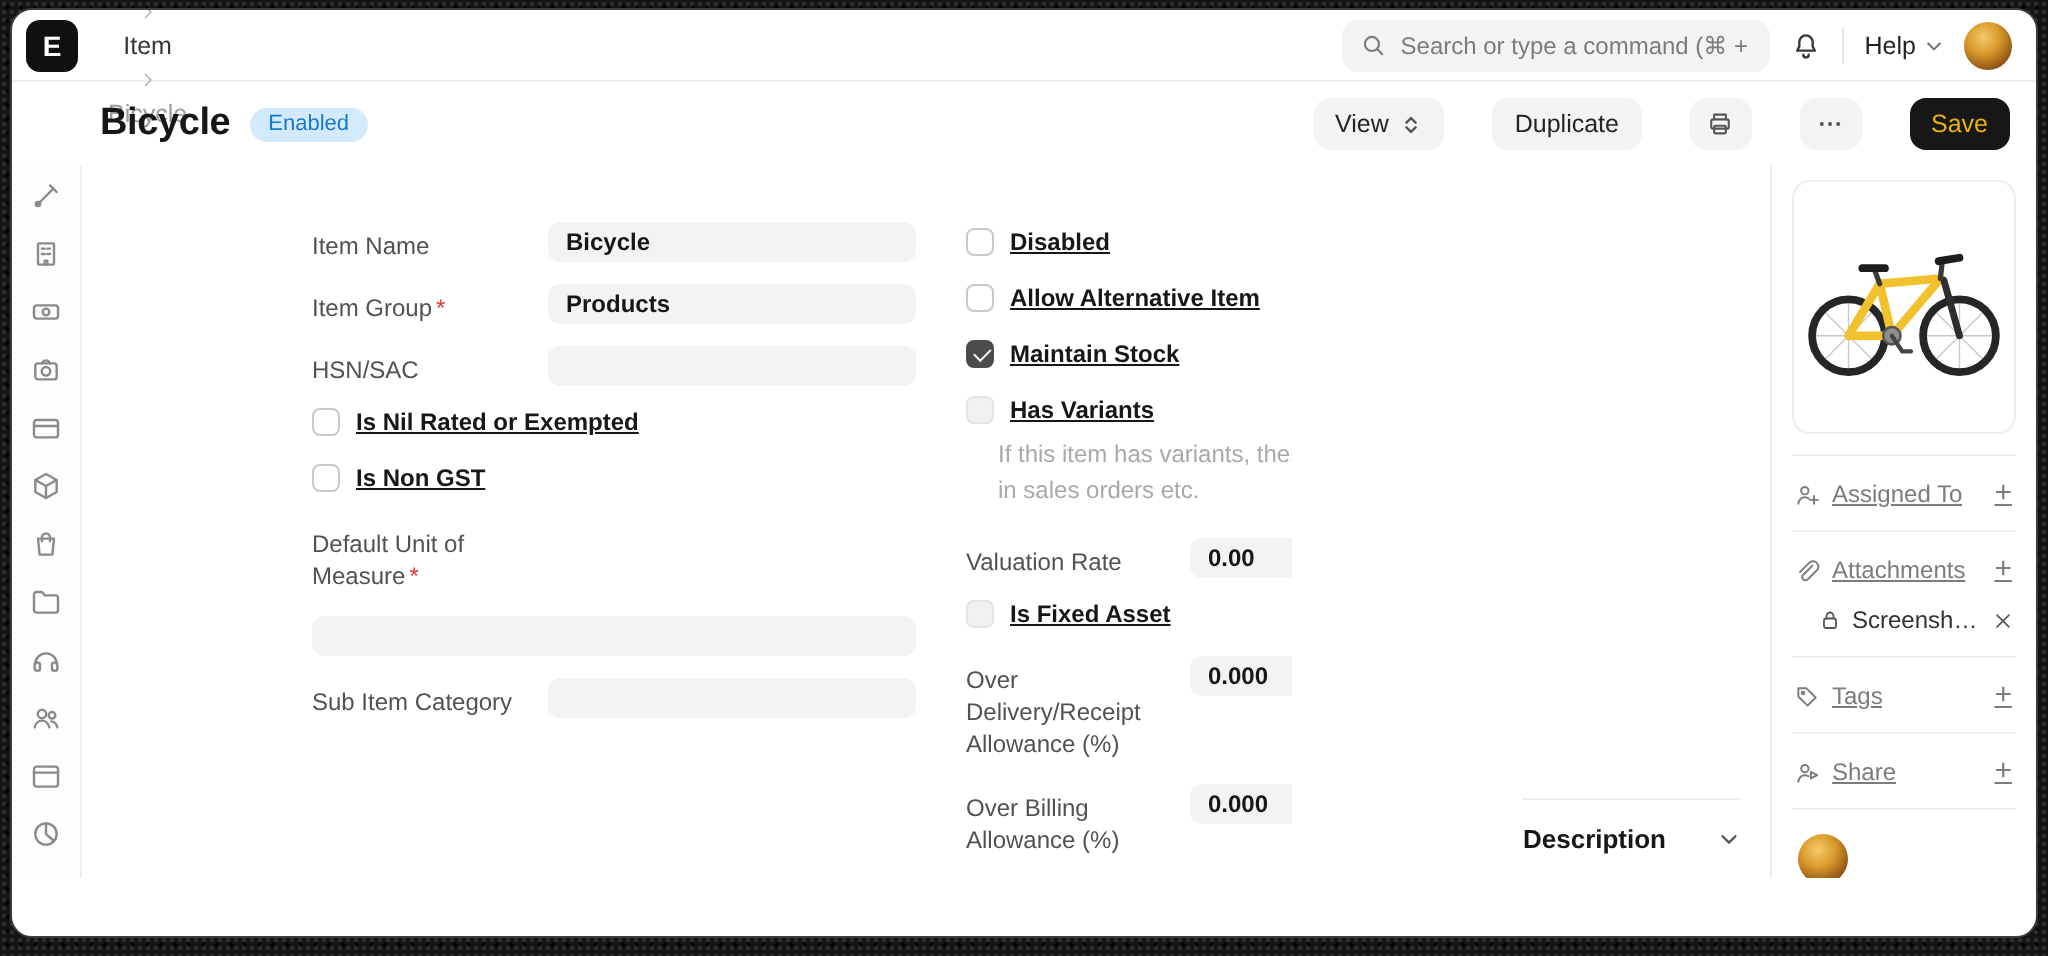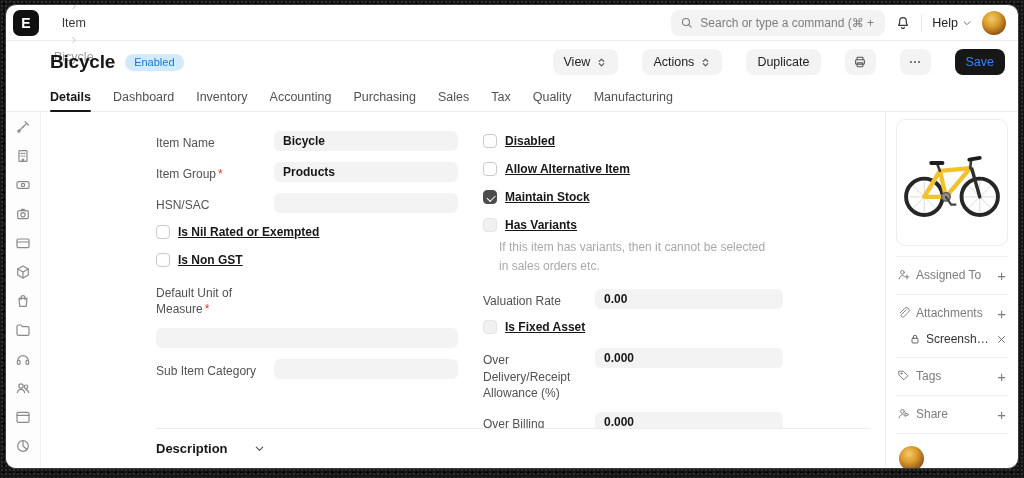--- a/index.html
+++ b/index.html
@@ -37,32 +37,32 @@
   .avatar { width:24px; height:24px; border-radius:50%; background:radial-gradient(circle at 40% 32%, #f4ca6b 0%, #d99a2b 38%, #8a4d12 78%, #5d300a 100%); cursor:pointer; flex:0 0 auto; }
   
   .page-header { height:42px; display:flex; align-items:center; padding:0 13px 0 44px; gap:10px; }
   .page-title { font-size:19px; font-weight:700; letter-spacing:-0.2px; }
   .badge { background:var(--badge-bg,#d3e9fc); color:var(--badge-text,#1579d0); font-size:11px; font-weight:500; padding:2.5px 9px; border-radius:10px; }
   .header-actions { margin-left:auto; display:flex; align-items:center; gap:24px; }
   .btn { height:26px; padding:0 11px; border:none; border-radius:8px; background:var(--input-bg,#f3f3f3); color:#242424; font-size:12.5px; font-weight:500; font-family:inherit; display:flex; align-items:center; gap:6px; cursor:pointer; }
   .btn svg { width:11px; height:11px; color:#555; }
   .btn.icononly { width:31px; padding:0; justify-content:center; }
   .btn.icononly svg { width:14px; height:14px; }
-  .btn.primary { background:var(--save-bg,#171717); color:#3b82f6; }
+  .btn.primary { background:var(--save-bg,#171717); color:#eab308; }
   
   .tabs { display:flex; gap:22px; padding:0 14px 0 44px; border-bottom:1px solid var(--border,#ededed); height:29px; }
   .tab { position:relative; display:flex; align-items:center; font-size:12.5px; color:#525252; cursor:pointer; }
   .tab.active { color:#171717; font-weight:700; }
   .tab.active::after { content:""; position:absolute; left:0; right:0; bottom:-1px; height:2px; background:#171717; border-radius:2px; }
   
   .content { display:flex; height:calc(100% - 107px); }
   .iconstrip { width:35px; border-right:1px solid #f0f0f0; background:#fdfdfd; display:flex; flex-direction:column; align-items:center; padding-top:7px; gap:13px; color:#8a8a8a; overflow:hidden; flex:0 0 auto; }
   .iconstrip .wicon { width:16px; height:16px; cursor:pointer; }
   .iconstrip svg { width:16px; height:16px; }
-  .main { flex:1; min-width:0; display:flex; flex-direction:column; }
+  .main { flex:1; min-width:0; display:flex; flex-direction:row;align-items:flex-end; }
   .form { flex:1; display:flex; padding:19px 0 0 115px; gap:25px; overflow:hidden; }
   .fcol.left { width:302px; flex:0 0 auto; }
   .fcol.right { width:300px; flex:0 0 auto; }
   .frow { display:flex; align-items:flex-start; margin-bottom:11px; }
   .frow label { flex:0 0 118px; padding:4px 8px 0 0; color:#525252; font-size:12px; line-height:1.35; }
   .fcol.right .frow label { flex-basis:112px; }
   .req { color:#e03636; margin-left:2px; }
   .finput { flex:1; min-height:20px; background:var(--input-bg,#f3f3f3); border-radius:6px; padding:3px 9px 2px; font-size:12px; font-weight:600; color:#171717; cursor:text; }
   .cbrow { display:flex; align-items:center; gap:8px; margin:3px 0 14px; }
   .cb { width:14px; height:14px; border:1px solid #c9c9c9; border-radius:4px; background:#fff; position:relative; flex:0 0 auto; cursor:pointer; }
@@ -72,21 +72,21 @@
   .cblabel { font-size:12px; font-weight:600; color:#171717;text-decoration:underline; }
   .fhelp { color:#a9a9a9; font-size:12px; line-height:1.55; margin:-8px 16px 14px; }
   .desc-bar { margin:0 15px 0 115px; border-top:1px solid var(--border,#ededed); padding:12px 0; display:flex; align-items:center; gap:26px; cursor:pointer; }
   .desc-bar .dlabel { font-size:13px; font-weight:700; }
   .desc-bar svg { width:11px; height:11px; color:#555; }
   
   .rsidebar { width:133px; flex:0 0 auto; border-left:1px solid var(--border,#ededed); padding:7px 10px 0; display:flex; flex-direction:column; overflow:hidden; }
   .img-card { border:1px solid #ededed; border-radius:9px; height:127px; background:#fff; display:flex; align-items:center; justify-content:center; margin-bottom:10px; cursor:pointer; flex:0 0 auto; }
   .img-card svg { width:104px; height:82px; }
   .side-section { border-top:1px solid #f0f0f0; }
-  .srow { display:flex; align-items:flex-start; gap:6px; padding:11px 1px; color:#7c7c7c; }
+  .srow { display:flex; align-items:flex-end; gap:6px; padding:11px 1px; color:#7c7c7c;text-decoration:underline; }
   .srow .sicon { width:13px; height:13px; display:flex; flex:0 0 auto; }
   .srow .sicon svg { width:13px; height:13px; }
   .srow .slabel { font-size:12px; white-space:nowrap; overflow:hidden; text-overflow:ellipsis; }
   .srow .plusbtn { margin-left:auto; background:none; border:none; color:#7c7c7c; font-size:15px; line-height:1; cursor:pointer; padding:0 1px; font-family:inherit; }
   .attach-row { display:flex; align-items:center; gap:5px; padding:0 1px 11px 13px; color:#333; }
   .attach-row .sicon { width:12px; height:12px; display:flex; flex:0 0 auto; color:#555; }
   .attach-row .sicon svg { width:12px; height:12px; }
   .attach-name { font-size:12px; font-weight:500; white-space:nowrap; overflow:hidden; text-overflow:ellipsis; }
   .attach-row .xbtn { margin-left:auto; background:none; border:none; color:#555; cursor:pointer; display:flex; padding:0; }
   .attach-row .xbtn svg { width:11px; height:11px; }
@@ -144,27 +144,20 @@
     <span class="badge">Enabled</span>
     <div class="header-actions">
       <button class="btn">
         <span>View</span>
         <svg viewBox="0 0 24 24" fill="none" stroke="currentColor" stroke-width="2.6" stroke-linecap="round" stroke-linejoin="round">
             <path d="M7 9.5L12 4.5l5 5"></path>
             <path d="M7 14.5l5 5 5-5"></path>
           </svg>
       </button>
       <button class="btn">
-        <span>Actions</span>
-        <svg viewBox="0 0 24 24" fill="none" stroke="currentColor" stroke-width="2.6" stroke-linecap="round" stroke-linejoin="round">
-            <path d="M7 9.5L12 4.5l5 5"></path>
-            <path d="M7 14.5l5 5 5-5"></path>
-          </svg>
-      </button>
-      <button class="btn">
         <span>Duplicate</span>
       </button>
       <button class="btn icononly">
         <svg viewBox="0 0 24 24" fill="none" stroke="currentColor" stroke-width="1.8" stroke-linecap="round" stroke-linejoin="round">
             <path d="M7 8V4h10v4"></path>
             <rect x="4.5" y="8" width="15" height="8" rx="1.5"></rect>
             <rect x="7" y="13.5" width="10" height="6.5" rx="1"></rect>
           </svg>
       </button>
       <button class="btn icononly">
@@ -173,31 +166,20 @@
             <circle cx="12" cy="12" r="1.7"></circle>
             <circle cx="19" cy="12" r="1.7"></circle>
           </svg>
       </button>
       <button class="btn primary">
         <span>Save</span>
       </button>
     </div>
   </div>
 
-  <div class="tabs" id="tabs">
-      <div class="tab active">Details</div>
-      <div class="tab">Dashboard</div>
-      <div class="tab">Inventory</div>
-      <div class="tab">Accounting</div>
-      <div class="tab">Purchasing</div>
-      <div class="tab">Sales</div>
-      <div class="tab">Tax</div>
-      <div class="tab">Quality</div>
-      <div class="tab">Manufacturing</div>
-    </div>
 
   <div class="content">
     <div class="iconstrip" id="iconstrip">
         <span class="wicon"><svg viewBox="0 0 24 24" fill="none" stroke="currentColor" stroke-width="1.8" stroke-linecap="round" stroke-linejoin="round">
             <path d="M5 19l7-7"></path>
             <path d="M12 12l5.5-5.5"></path>
             <path d="M15 4l5 5"></path>
             <circle cx="6" cy="18" r="1.6"></circle>
           </svg></span>
         <span class="wicon"><svg viewBox="0 0 24 24" fill="none" stroke="currentColor" stroke-width="1.8" stroke-linecap="round" stroke-linejoin="round">

